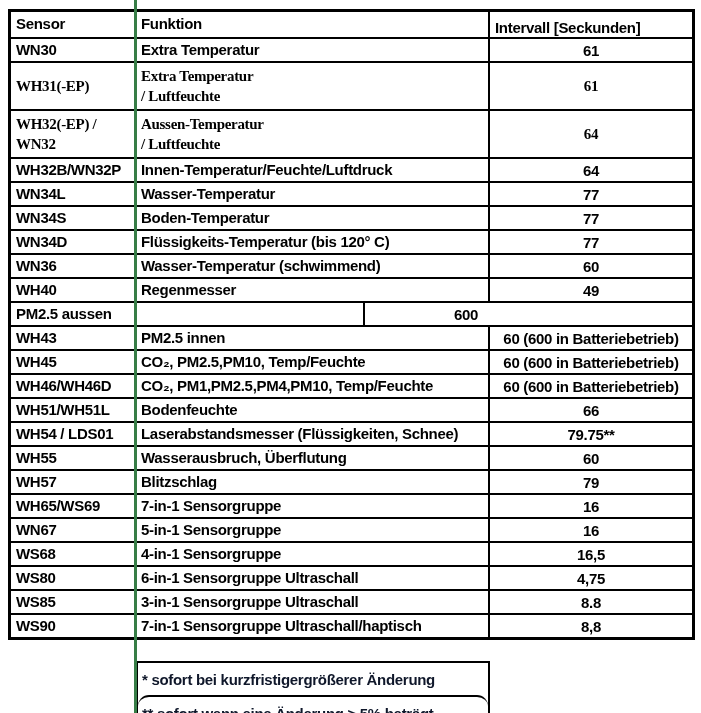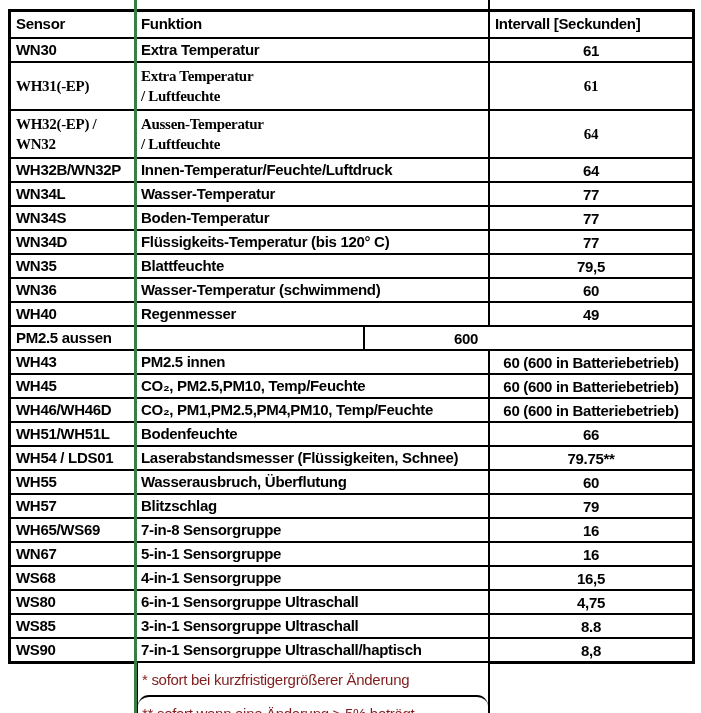--- a/index.html
+++ b/index.html
@@ -5,40 +5,40 @@
   html,body { margin:0; padding:0; background:#ffffff; }
   .canvas {
     position:relative; width:701px; height:713px; background:#ffffff;
     font-family:"Liberation Sans", sans-serif; overflow:hidden;
   }
   .sensor-table {
     position:absolute; left:8px; top:9px; width:687px;
     border:3px solid #000; box-sizing:border-box; background:#fff;
   }
   .row { display:flex; box-sizing:border-box; height:24px; border-top:2px solid #000; }
-  .row.header { height:25px; border-top:none;align-items:center; }
+  .row.header { height:25px; border-top:none; }
   .row.tall { height:48px;font-family:Liberation Serif, serif; }
   .cell {
     box-sizing:border-box; display:flex; align-items:center;
     padding:0 5px; font-weight:bold; font-size:15px; letter-spacing:-0.3px;
     white-space:pre-line; line-height:1.35; color:#000; overflow:hidden;
   }
   .c-sensor   { width:125px; }
   .c-funktion { width:352px; }
   .c-intervall{
     width:204px; border-left:2px solid #000;
     justify-content:center; text-align:left; padding:12px 2px;
   }
   .footnotes {
     position:absolute; left:136px; top:661px; width:354px;
     border:2px solid #000; box-sizing:border-box; background:#fff;
   }
   .footnote {
     box-sizing:border-box; height:23px; display:flex; align-items:center;
-    padding:16px 4px; font-size:15px; font-weight:normal; letter-spacing:-0.3px; color:#7f1d1d;
+    padding:16px 4px; font-size:15px; font-weight:bold; letter-spacing:-0.3px; color:#0f172a;
   }
   .footnote + .footnote { border-top:2px solid #000; height:23px;border-radius:11px; }
   .green-line {
     position:absolute; left:134px; top:0; width:3px; height:713px;
     z-index:5;
   }
 </style>
 </head>
 <body>
 
@@ -83,25 +83,20 @@
       <div class="cell c-sensor">WN34S</div>
       <div class="cell c-funktion">Boden-Temperatur</div>
       <div class="cell c-intervall">77</div>
     </div>
     <div class="row">
       <div class="cell c-sensor">WN34D</div>
       <div class="cell c-funktion">Flüssigkeits-Temperatur (bis 120° C)</div>
       <div class="cell c-intervall">77</div>
     </div>
     <div class="row">
-      <div class="cell c-sensor">WN35</div>
-      <div class="cell c-funktion">Blattfeuchte</div>
-      <div class="cell c-intervall">79,5</div>
-    </div>
-    <div class="row">
       <div class="cell c-sensor">WN36</div>
       <div class="cell c-funktion">Wasser-Temperatur (schwimmend)</div>
       <div class="cell c-intervall">60</div>
     </div>
     <div class="row">
       <div class="cell c-sensor">WH40</div>
       <div class="cell c-funktion">Regenmesser</div>
       <div class="cell c-intervall">49</div>
     </div>
     <div class="row">
@@ -138,21 +133,21 @@
       <div class="cell c-funktion">Wasserausbruch, Überflutung</div>
       <div class="cell c-intervall">60</div>
     </div>
     <div class="row">
       <div class="cell c-sensor">WH57</div>
       <div class="cell c-funktion">Blitzschlag</div>
       <div class="cell c-intervall">79</div>
     </div>
     <div class="row">
       <div class="cell c-sensor">WH65/WS69</div>
-      <div class="cell c-funktion">7-in-8 Sensorgruppe</div>
+      <div class="cell c-funktion">7-in-1 Sensorgruppe</div>
       <div class="cell c-intervall">16</div>
     </div>
     <div class="row">
       <div class="cell c-sensor">WN67</div>
       <div class="cell c-funktion">5-in-1 Sensorgruppe</div>
       <div class="cell c-intervall">16</div>
     </div>
     <div class="row">
       <div class="cell c-sensor">WS68</div>
       <div class="cell c-funktion">4-in-1 Sensorgruppe</div>

